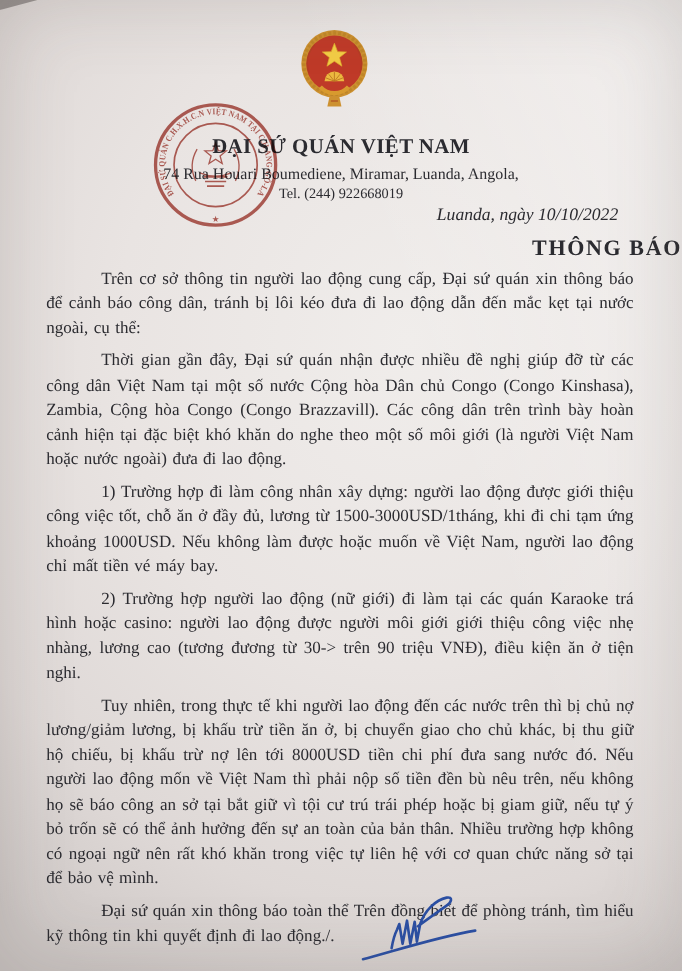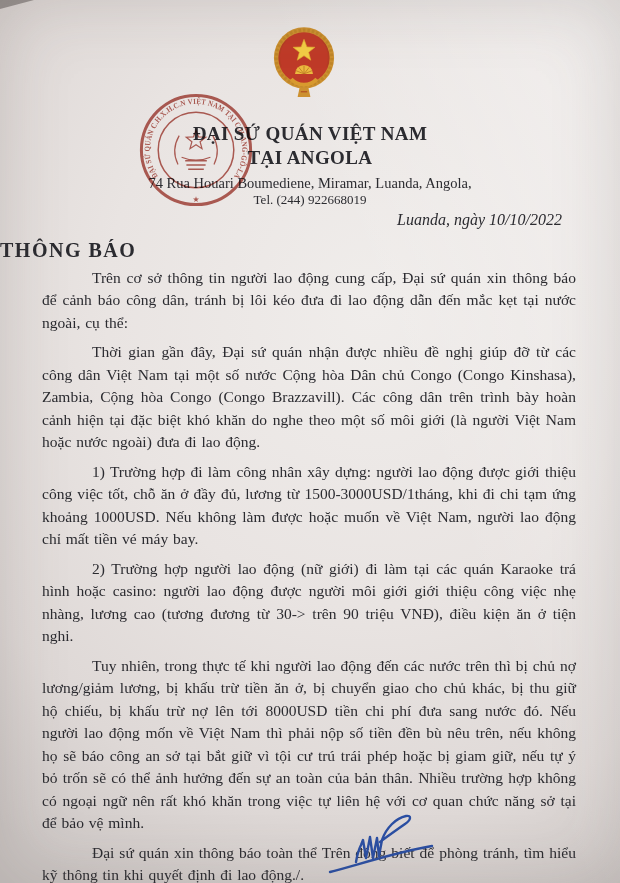--- a/index.html
+++ b/index.html
@@ -27,21 +27,21 @@
   }
   .header { padding-top:100px; text-align:center; line-height:1.25;margin-top:22px; }
   .org-line { font-size:19px; font-weight:bold; letter-spacing:.4px; }
   .address-line { font-size:14.5px; margin-top:4px; }
   .phone-line { font-size:13px; }
   .date-line {
     text-align:right; padding-right:58px; margin-top:2px;
     font-style:italic; font-size:16px; line-height:1.3;margin-left:12px;
   }
   .doc-title {
-    text-align:left; margin-top:6px;
+    text-align:right; margin-top:6px;
     font-size:20px; font-weight:bold; letter-spacing:1.5px; line-height:1.3;
   }
   .doc-body {
     margin:4px 44px 0 42px;
     font-size:15.5px; line-height:22.5px; text-align:justify;
     word-spacing:1px;
   }
   .doc-body p { margin:0 0 7px 0; text-indent:50px; }
   .signature { position:absolute; left:326px; top:806px; width:112px; height:74px; }
 </style>
@@ -86,21 +86,20 @@
       <polygon points="100,67 104.2,78.2 116.2,78.7 106.8,86.2 110,97.8 100,91.3 90,97.8 93.2,86.2 83.8,78.7 95.8,78.2"></polygon>
       <path d="M70,124 Q58,100 72,76"></path>
       <path d="M130,124 Q142,100 128,76"></path>
       <path d="M82,118 h36 M84,125 h32 M87,132 h26" stroke-width="2.5"></path>
       <path d="M76,112 q24,10 48,0"></path>
     </g>
   </svg>
 
   <div class="header">
     <div class="org-line">ĐẠI SỨ QUÁN VIỆT NAM</div>
-    <div class="org-line">TẠI ANGOLA</div>
     <div class="address-line">74 Rua Houari Boumediene, Miramar, Luanda, Angola,</div>
     <div class="phone-line">Tel. (244) 922668019</div>
   </div>
 
   <div class="date-line">Luanda, ngày 10/10/2022</div>
 
   <div class="doc-title">THÔNG BÁO</div>
 
   <div class="doc-body">
     <p>Trên cơ sở thông tin người lao động cung cấp, Đại sứ quán xin thông báo để cảnh báo công dân, tránh bị lôi kéo đưa đi lao động dẫn đến mắc kẹt tại nước ngoài, cụ thể:</p>

